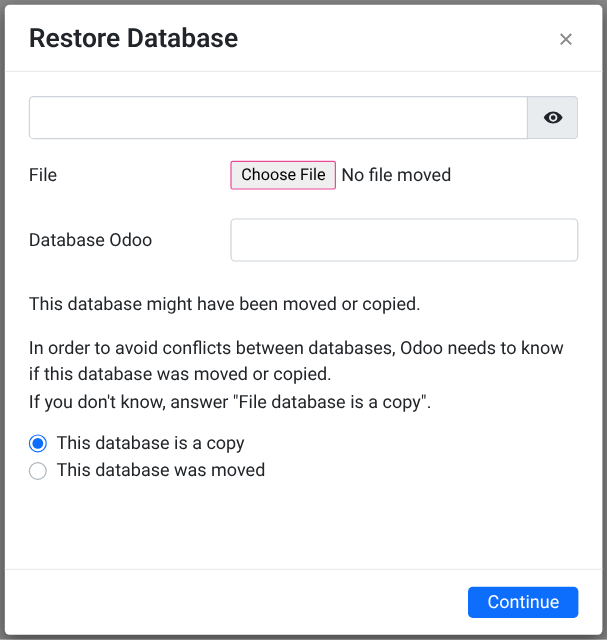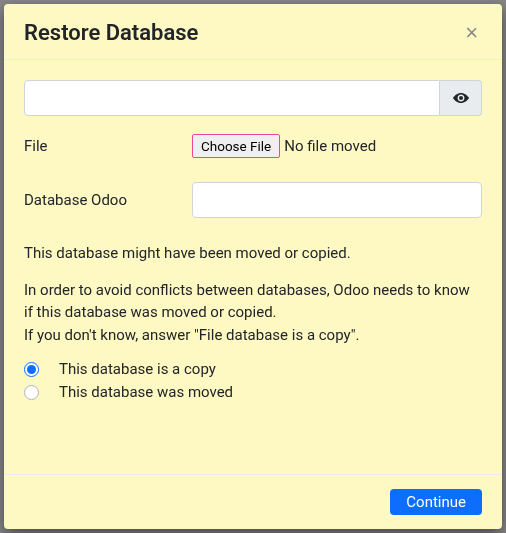--- a/index.html
+++ b/index.html
@@ -10,21 +10,21 @@
     body {
       font-family: -apple-system, BlinkMacSystemFont, "Segoe UI", Roboto, "Helvetica Neue", Arial, sans-serif;
       background: #888;
       width: 506px;
       height: 533px;
       display: flex;
       align-items: center;
       justify-content: center;
     }
     .modal {
-      background: #fef9c3;
+      background: #ffffff;
       width: 498px;
       height: 525px;
       border-radius: 4px;
       box-shadow: 0 5px 15px rgba(0,0,0,0.5);
       display: flex;
       flex-direction: column;
       position: relative;
     }
     .modal-header {
       padding: 16px 20px 14px 20px;
@@ -123,21 +123,21 @@
       color: #212529;
       line-height: 1.5;
       margin-bottom: 14px;
     }
     .radio-group {
       margin-top: 6px;
     }
     .radio-row {
       display: flex;
       align-items: center;
-      gap: 20px;
+      gap: 8px;
       margin-bottom: 5px;
       text-align: right;
     }
     .radio {
       width: 15px;
       height: 15px;
       border-radius: 50%;
       border: 1px solid #adb5bd;
       background: #fff;
       cursor: pointer;

